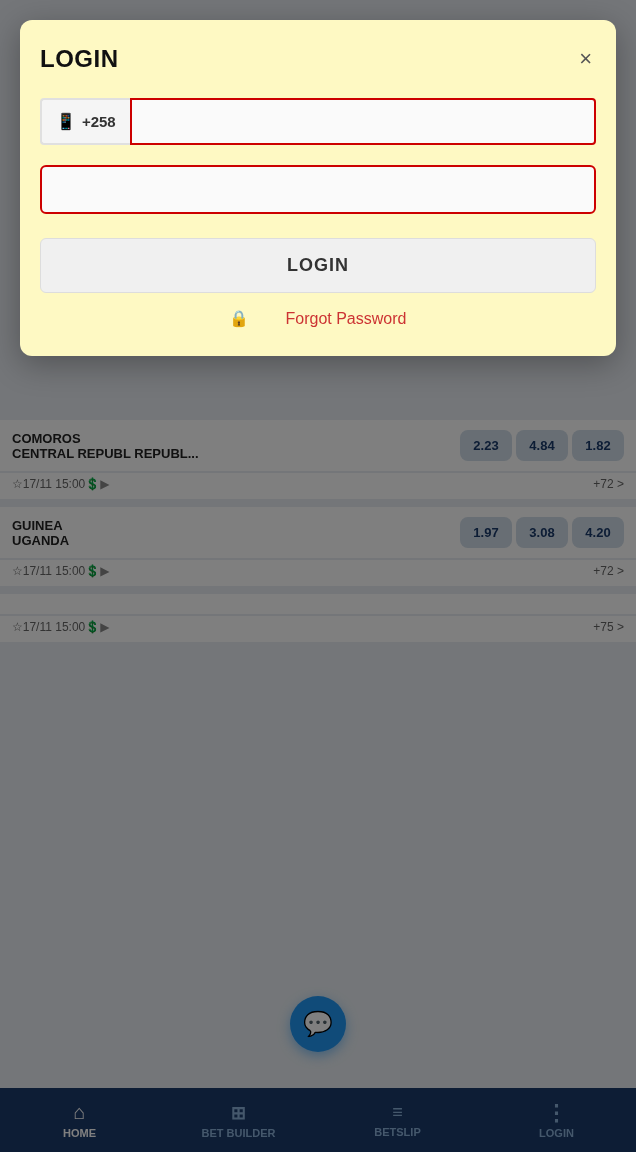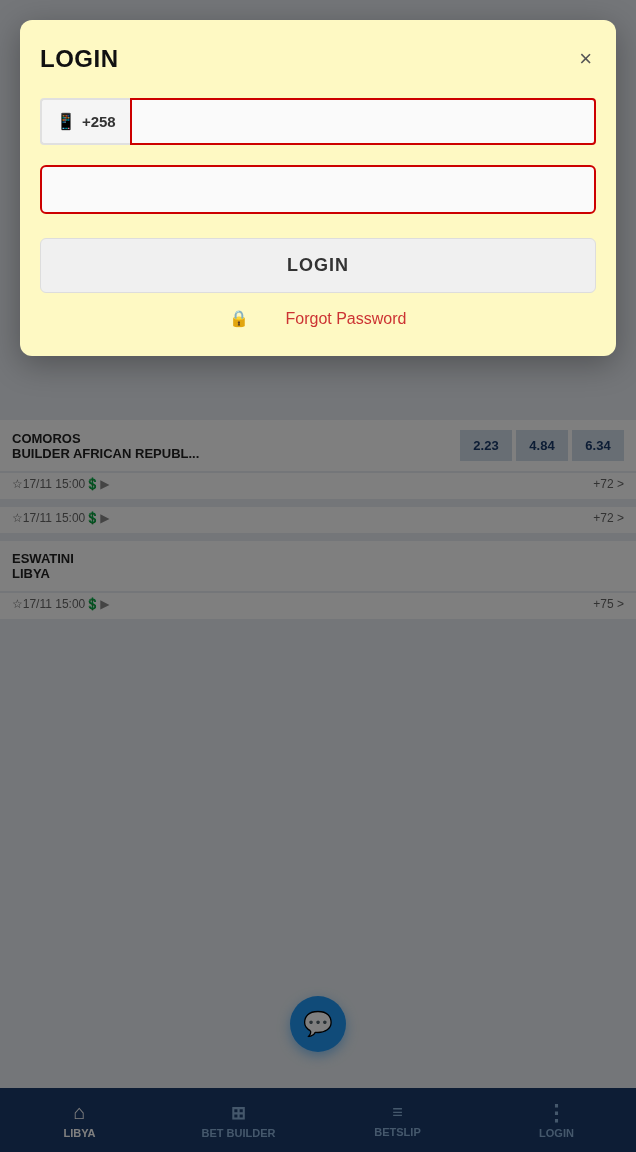--- a/index.html
+++ b/index.html
@@ -41,21 +41,21 @@
       display: block;
     }
 
     .bg-odds-group {
       display: flex;
       gap: 4px;
     }
 
     .bg-odd-btn {
       background: #d0dce8;
-      border-radius: 0;
+      border-radius: 8px;
       padding: 8px 10px;
       font-size: 13px;
       font-weight: 700;
       color: #1a3a6a;
       min-width: 52px;
       text-align: center;
     }
 
     .bg-match-info {
       display: flex;
@@ -258,59 +258,66 @@
 <body>
 
 <div class="app-background">
 
   <div style="position:absolute; top:0; left:0; right:0; bottom:64px; background:#e8edf2; padding-top: 420px; overflow:hidden;">
 
     <div>
       <div class="bg-match-row">
         <div class="bg-match-teams">
           <span class="team">COMOROS</span>
-          <span class="team">BUILDER AFRICAN REPUBL...</span>
+          <span class="team">CENTRAL REPUBL REPUBL...</span>
         </div>
         <div class="bg-odds-group">
           <div class="bg-odd-btn">2.23</div>
           <div class="bg-odd-btn">4.84</div>
-          <div class="bg-odd-btn">6.34</div>
+          <div class="bg-odd-btn">1.82</div>
         </div>
       </div>
       <div class="bg-match-info">
         <span>☆</span>
         <span>17/11 15:00</span>
         <span style="color:#888;">💲</span>
         <span style="color:#888;">▶</span>
         <span style="flex:1"></span>
         <span>
           <span>+72</span> &gt;
         </span>
       </div>
     </div>
 
     <div>
+      <div class="bg-match-row">
+        <div class="bg-match-teams">
+          <span class="team">GUINEA</span>
+          <span class="team">UGANDA</span>
+        </div>
+        <div class="bg-odds-group">
+          <div class="bg-odd-btn">1.97</div>
+          <div class="bg-odd-btn">3.08</div>
+          <div class="bg-odd-btn">4.20</div>
+        </div>
+      </div>
       <div class="bg-match-info">
         <span>☆</span>
         <span>17/11 15:00</span>
         <span style="color:#888;">💲</span>
         <span style="color:#888;">▶</span>
         <span style="flex:1"></span>
         <span>
           <span>+72</span> &gt;
         </span>
       </div>
     </div>
 
     <div>
       <div class="bg-match-row">
-        <div class="bg-match-teams">
-          <span class="team">ESWATINI</span>
-          <span class="team">LIBYA</span>
-        </div>
       </div>
       <div class="bg-match-info">
         <span>☆</span>
         <span>17/11 15:00</span>
         <span style="color:#888;">💲</span>
         <span style="color:#888;">▶</span>
         <span style="flex:1"></span>
         <span>
           <span>+75</span> &gt;
         </span>
@@ -346,21 +353,21 @@
   </div>
 </div>
 
 <div class="chat-fab">
   <span class="chat-fab-icon">💬</span>
 </div>
 
 <div class="bottom-nav">
   <div class="nav-item active">
     <span class="nav-icon">⌂</span>
-    <span>LIBYA</span>
+    <span>HOME</span>
   </div>
   <div class="nav-item">
     <span class="nav-icon" style="font-size:18px;">⊞</span>
     <span>BET BUILDER</span>
   </div>
   <div class="nav-item">
     <span class="nav-icon" style="font-size:18px;">≡</span>
     <span>BETSLIP</span>
   </div>
   <div class="nav-item">

